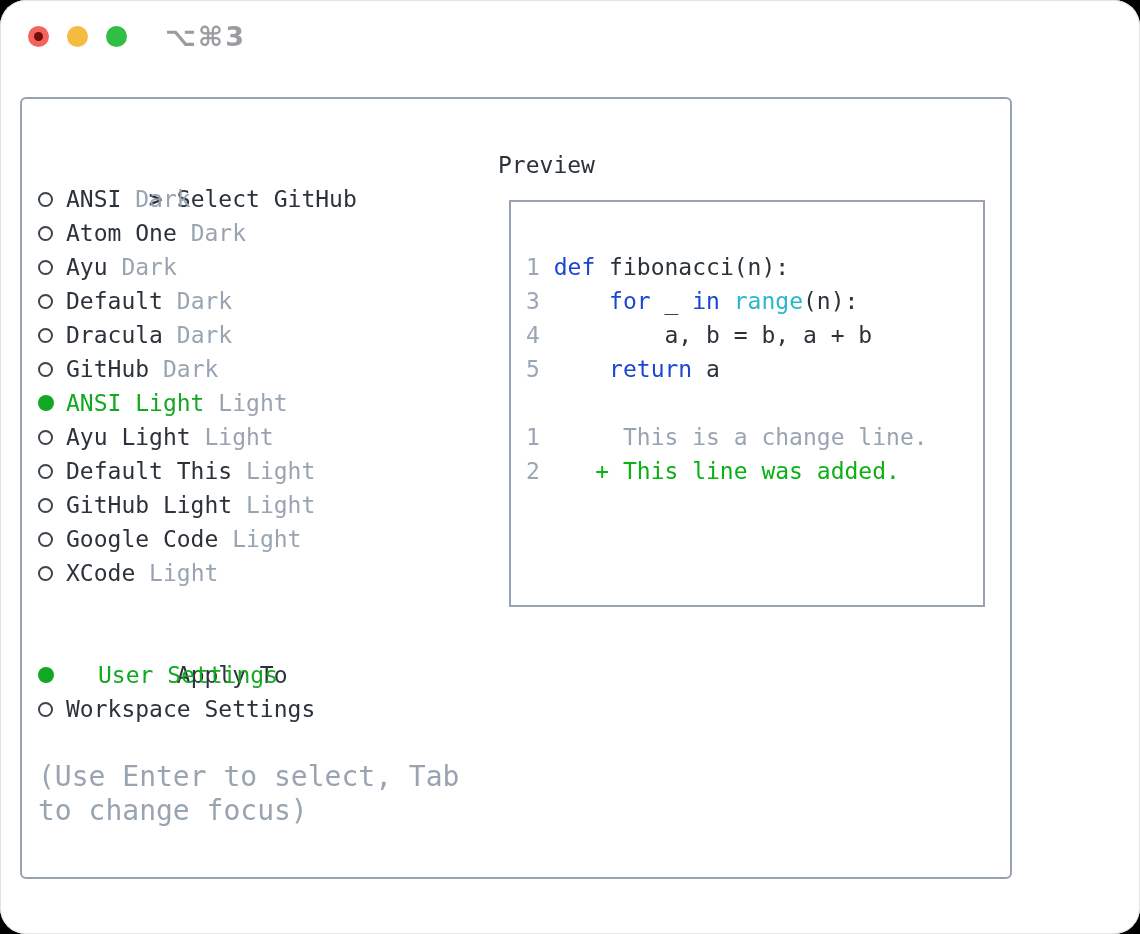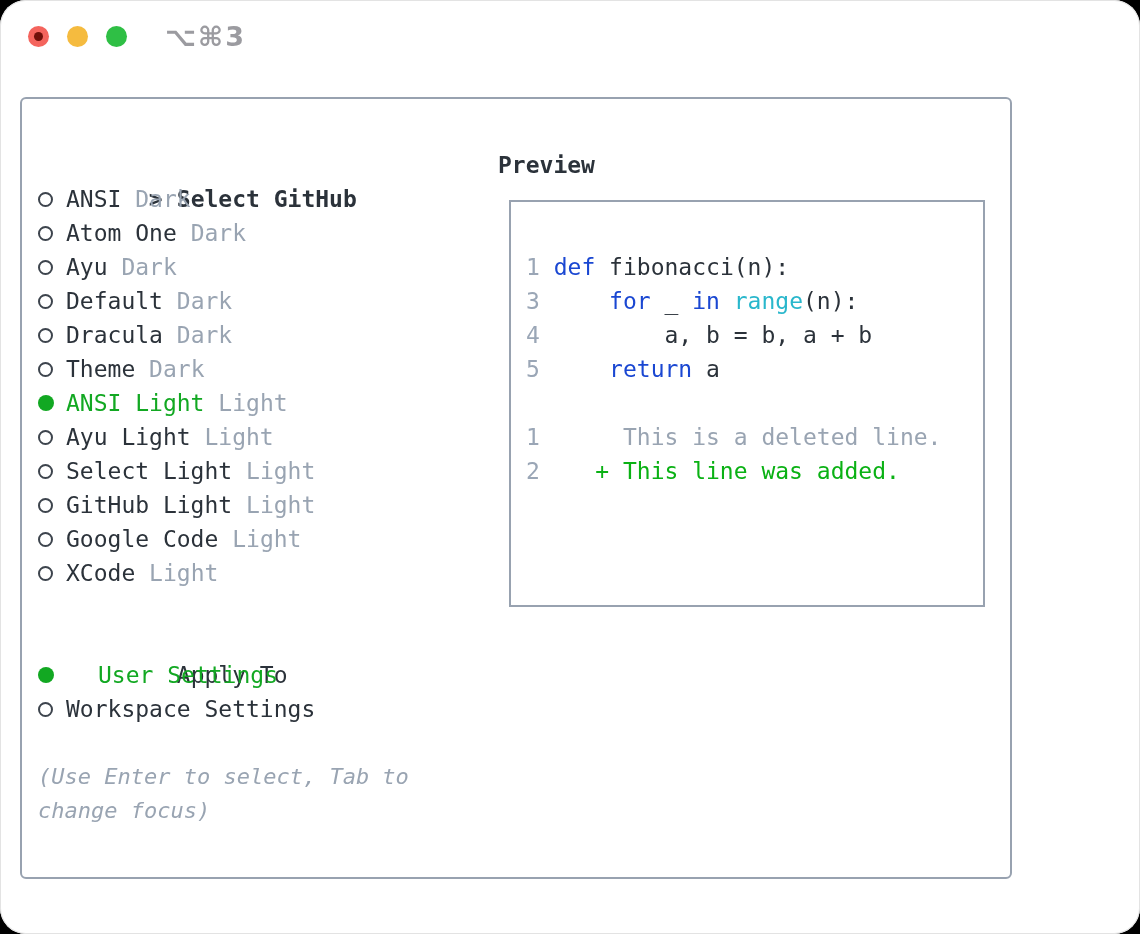--- a/index.html
+++ b/index.html
@@ -28,29 +28,29 @@
     border:2px solid var(--c-border,#98a2b0);border-radius:6px;box-sizing:border-box;
     background:#fff;
   }
 
   
   .left-col{position:absolute;left:16px;top:49px;width:438px;}
   .row{height:34px;line-height:34px;font-size:23px;color:var(--c-text,#2b323a);white-space:pre;}
   .icon-cell{display:inline-flex;width:28px;height:34px;align-items:center;vertical-align:top;}
   .ring{width:15px;height:15px;border:2.5px solid #3d444d;border-radius:50%;box-sizing:border-box;}
   .dot{width:16px;height:16px;border-radius:50%;background:var(--c-accent,#12a822);}
-  .bold{font-weight:bold;}
+  .bold{font-weight:normal;}
   .cursor-glyph{font-weight:bold;color:var(--c-text,#2b323a);}
   .tname{color:var(--c-text,#2b323a);}
   .tname.selected{color:var(--c-accent,#12a822);}
   .variant{color:var(--c-muted,#99a4b2);}
   .opt-label{color:var(--c-text,#2b323a);}
   .opt-label.selected{color:var(--c-accent,#12a822);margin-left:32px;}
   .spacer{height:34px;}
-  .help{font-size:22px;line-height:34px;color:var(--c-muted,#99a4b2);white-space:normal;width:432px;font-style:italic;}
+  .help{font-size:28px;line-height:34px;color:var(--c-muted,#99a4b2);white-space:normal;width:432px;}
 
   
   .preview-title{position:absolute;left:476px;top:49px;}
   .preview-box{
     position:absolute;left:487px;top:101px;width:476px;height:407px;
     border:2px solid var(--c-border,#98a2b0);box-sizing:border-box;
     padding:48px 0 0 15px;background:#fff;
   }
   .crow{height:34px;line-height:34px;font-size:23px;white-space:pre;}
   .tk-num{color:var(--c-linenum,#9aa6b6);}
@@ -81,24 +81,24 @@
     <div class="left-col">
       <div class="row">
         <span class="icon-cell"><span class="cursor-glyph">&gt;</span></span><span class="bold">Select GitHub</span>
       </div>
       <div id="theme-list">
           <div class="row"><span class="icon-cell"><span class="ring"></span></span><span class="tname">ANSI</span> <span class="variant">Dark</span></div>
           <div class="row"><span class="icon-cell"><span class="ring"></span></span><span class="tname">Atom One</span> <span class="variant">Dark</span></div>
           <div class="row"><span class="icon-cell"><span class="ring"></span></span><span class="tname">Ayu</span> <span class="variant">Dark</span></div>
           <div class="row"><span class="icon-cell"><span class="ring"></span></span><span class="tname">Default</span> <span class="variant">Dark</span></div>
           <div class="row"><span class="icon-cell"><span class="ring"></span></span><span class="tname">Dracula</span> <span class="variant">Dark</span></div>
-          <div class="row"><span class="icon-cell"><span class="ring"></span></span><span class="tname">Theme</span> <span class="variant">Dark</span></div>
+          <div class="row"><span class="icon-cell"><span class="ring"></span></span><span class="tname">GitHub</span> <span class="variant">Dark</span></div>
           <div class="row"><span class="icon-cell"><span class="dot"></span></span><span class="tname selected">ANSI Light</span> <span class="variant">Light</span></div>
           <div class="row"><span class="icon-cell"><span class="ring"></span></span><span class="tname">Ayu Light</span> <span class="variant">Light</span></div>
-          <div class="row"><span class="icon-cell"><span class="ring"></span></span><span class="tname">Select Light</span> <span class="variant">Light</span></div>
+          <div class="row"><span class="icon-cell"><span class="ring"></span></span><span class="tname">Default This</span> <span class="variant">Light</span></div>
           <div class="row"><span class="icon-cell"><span class="ring"></span></span><span class="tname">GitHub Light</span> <span class="variant">Light</span></div>
           <div class="row"><span class="icon-cell"><span class="ring"></span></span><span class="tname">Google Code</span> <span class="variant">Light</span></div>
           <div class="row"><span class="icon-cell"><span class="ring"></span></span><span class="tname">XCode</span> <span class="variant">Light</span></div>
         </div>
       <div class="spacer"></div>
       <div class="row">
         <span class="icon-cell"></span><span>Apply To</span>
       </div>
       <div id="apply-list">
           <div class="row"><span class="icon-cell"><span class="dot"></span></span><span class="opt-label selected">User Settings</span></div>
@@ -112,19 +112,19 @@
 
     <div class="preview-box">
       <div id="code-lines">
           <div class="crow"><span class="tk-num">1</span><span class="tk-p"> </span><span class="tk-k">def</span><span class="tk-p"> fibonacci(n):</span></div>
           <div class="crow"><span class="tk-num">3</span><span class="tk-p">     </span><span class="tk-k">for</span><span class="tk-p"> _ </span><span class="tk-k">in</span><span class="tk-p"> </span><span class="tk-b">range</span><span class="tk-p">(n):</span></div>
           <div class="crow"><span class="tk-num">4</span><span class="tk-p">         a, b = b, a + b</span></div>
           <div class="crow"><span class="tk-num">5</span><span class="tk-p">     </span><span class="tk-k">return</span><span class="tk-p"> a</span></div>
         </div>
       <div class="crow"></div>
       <div id="diff-lines">
-          <div class="crow"><span class="tk-num">1</span><span class="tk-c">      This is a deleted line.</span></div>
+          <div class="crow"><span class="tk-num">1</span><span class="tk-c">      This is a change line.</span></div>
           <div class="crow"><span class="tk-num">2</span><span class="tk-a">    + This line was added.</span></div>
         </div>
     </div>
 
   </div>
 </div>
 
 </body></html>

